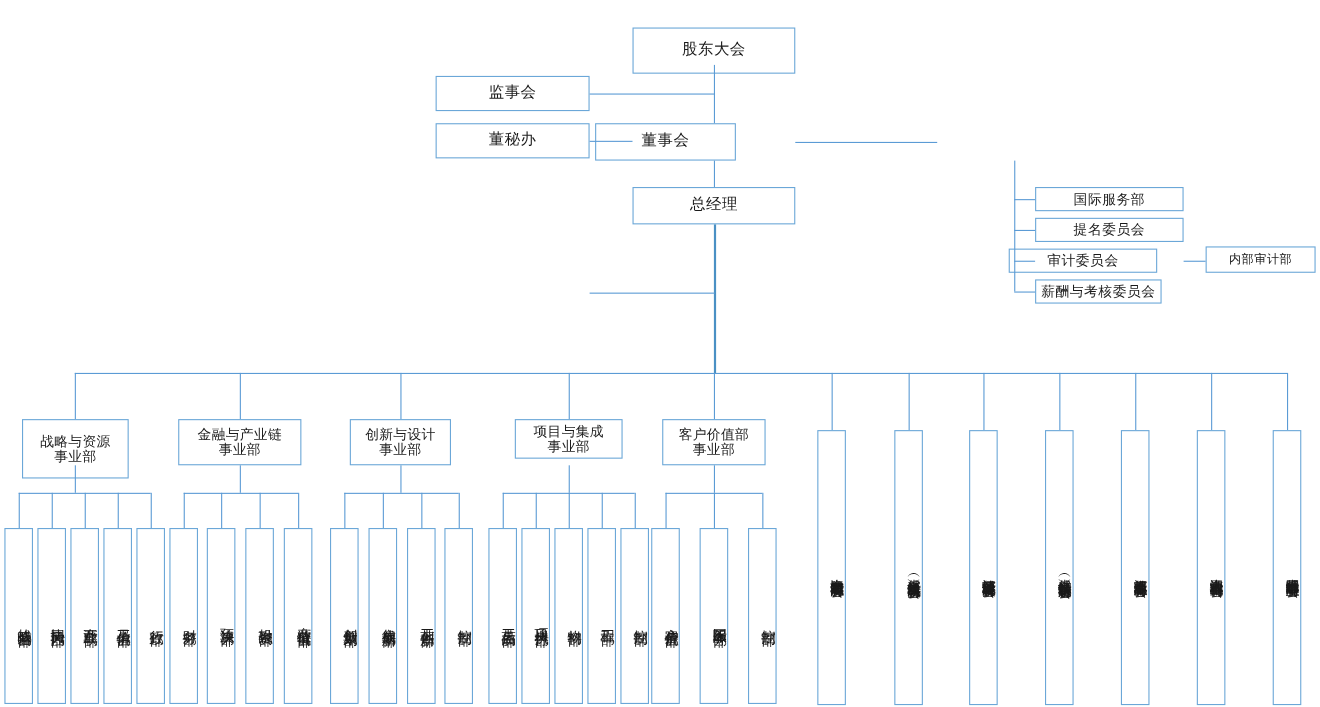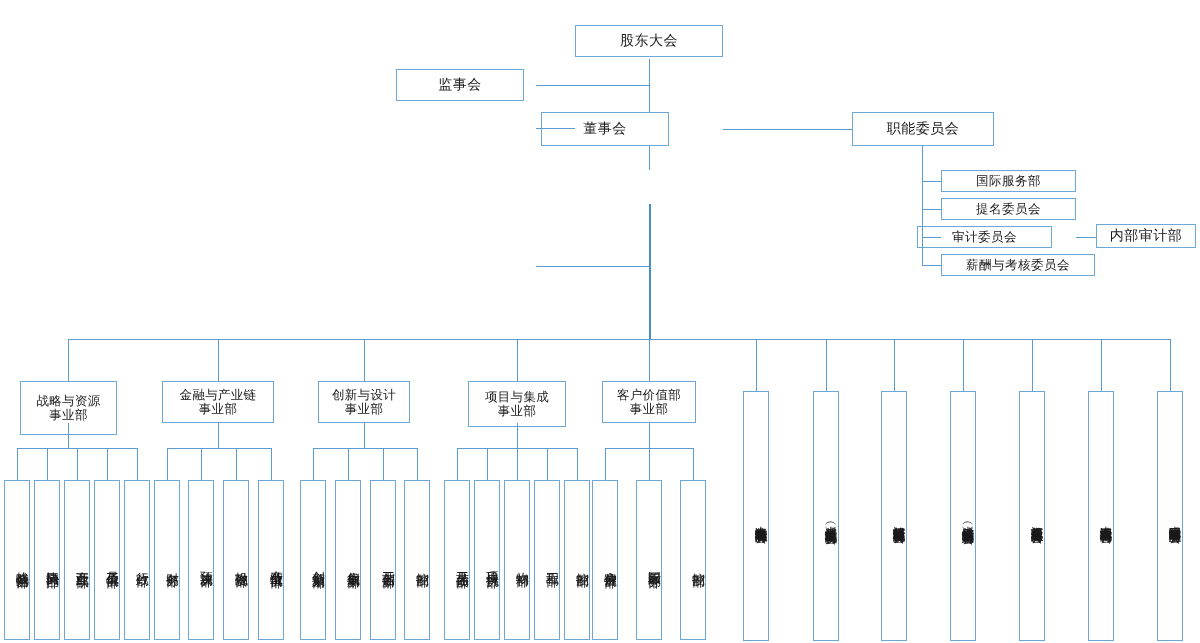--- a/index.html
+++ b/index.html
@@ -57,37 +57,38 @@
   }
   .line.h-line { height: 1px; }
   .line.v-line { width: 1px; }
   .line.thick { background: #4a90c4; }
 </style>
 </head>
 <body>
 
 <div id="chart-root">
 
-  <div class="node h" style="left:575px; top:25px; width:148px; height:32px;">股东大会</div>
-
-  <div class="node h" style="left:396px; top:69px; width:128px; height:32px;">监事会</div>
-
+  <div class="node h" style="left:575px; top:25px; width:148px; height:42px;">股东大会</div>
+
+  <div class="node h" style="left:396px; top:69px; width:140px; height:32px;">监事会</div>
+
+  <div class="node h" style="left:396px; top:112px; width:140px; height:32px;">董秘办</div>
 
   <div class="node h" style="left:541px; top:112px; width:128px; height:34px;">董事会</div>
 
-  <div class="node h" style="left:852px; top:112px; width:142px; height:34px;">职能委员会</div>
-
+
+  <div class="node h" style="left:575px; top:170px; width:148px; height:34px;">总经理</div>
 
 
   <div class="node h" style="left:941px; top:170px; width:135px; height:22px; font-size:12.5px;">国际服务部</div>
   <div class="node h" style="left:941px; top:198px; width:135px; height:22px; font-size:12.5px;">提名委员会</div>
   <div class="node h" style="left:917px; top:226px; width:135px; height:22px; font-size:12.5px;">审计委员会</div>
-  <div class="node h" style="left:941px; top:254px; width:154px; height:22px; font-size:12.5px;">薪酬与考核委员会</div>
-
-  <div class="node h" style="left:1096px; top:224px; width:100px; height:24px; font-size:14px;">内部审计部</div>
+  <div class="node h" style="left:941px; top:254px; width:115px; height:22px; font-size:12.5px;">薪酬与考核委员会</div>
+
+  <div class="node h" style="left:1096px; top:224px; width:100px; height:24px; font-size:11px;">内部审计部</div>
 
   <div class="line v-line" style="left:649px; top:59px; height:53px;"></div>
 
   <div class="line h-line" style="left:536px; top:85px; width:114px;"></div>
 
   <div class="line h-line" style="left:536px; top:128px; width:39px;"></div>
 
   <div class="line h-line" style="left:723px; top:129px; width:129px;"></div>
 
   <div class="line v-line" style="left:649px; top:146px; height:24px;"></div>
@@ -116,21 +117,21 @@
       <span>金融与产业链</span><br>
       <span>事业部</span>
     </span>
   </div>
   <div class="node div-node" style="left:318px; top:381px; width:92px; height:42px;">
     <span style="display:block;">
       <span>创新与设计</span><br>
       <span>事业部</span>
     </span>
   </div>
-  <div class="node div-node" style="left:468px; top:381px; width:98px; height:46px;">
+  <div class="node div-node" style="left:468px; top:381px; width:98px; height:36px;">
     <span style="display:block;">
       <span>项目与集成</span><br>
       <span>事业部</span>
     </span>
   </div>
   <div class="node div-node" style="left:602px; top:381px; width:94px; height:42px;">
     <span style="display:block;">
       <span>客户价值部</span><br>
       <span>事业部</span>
     </span>

